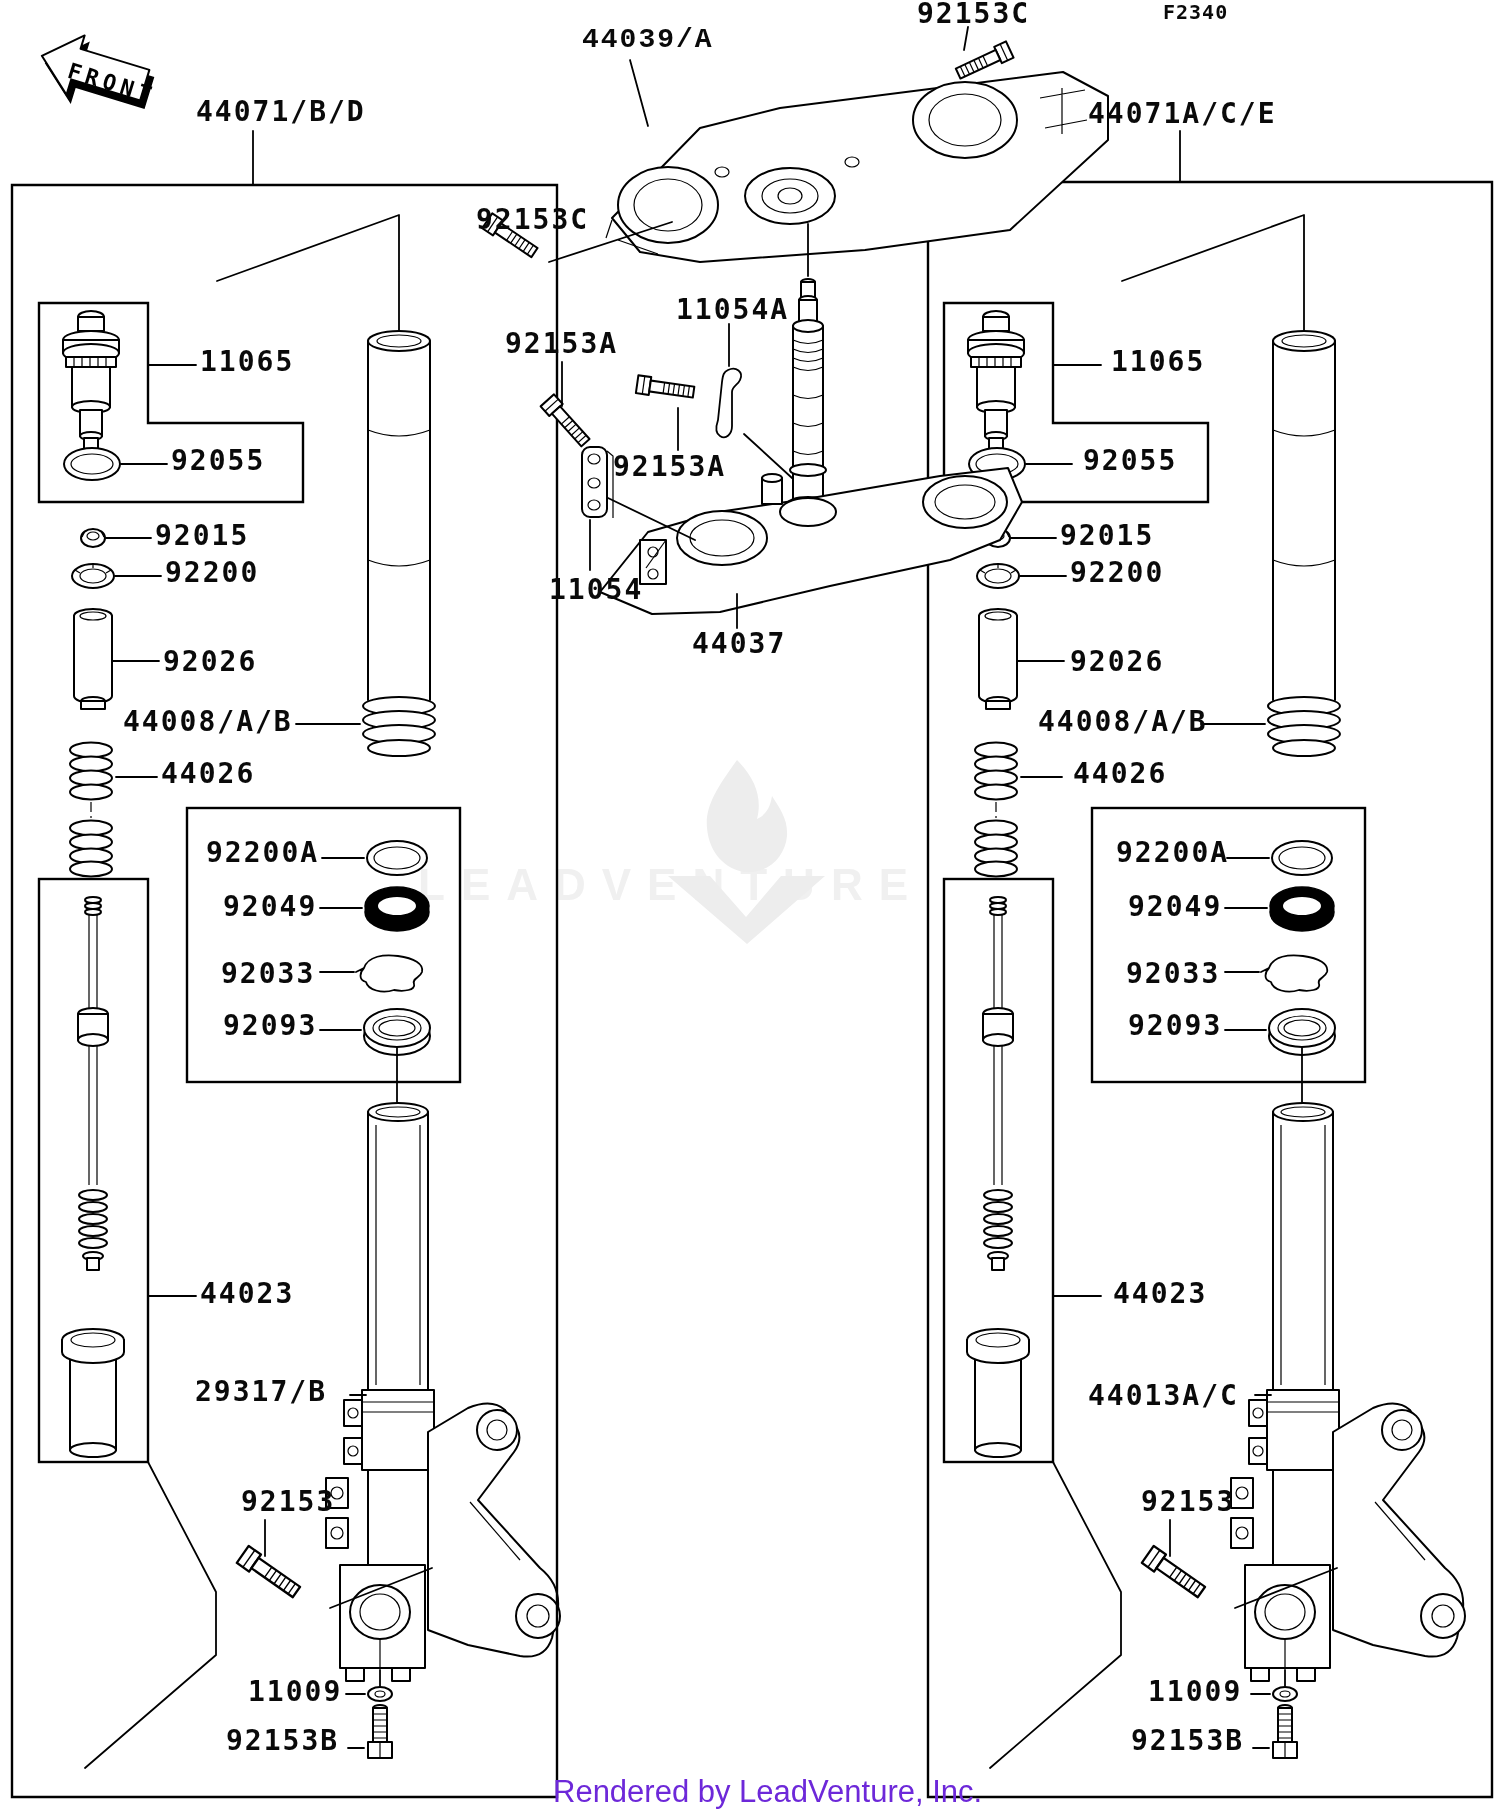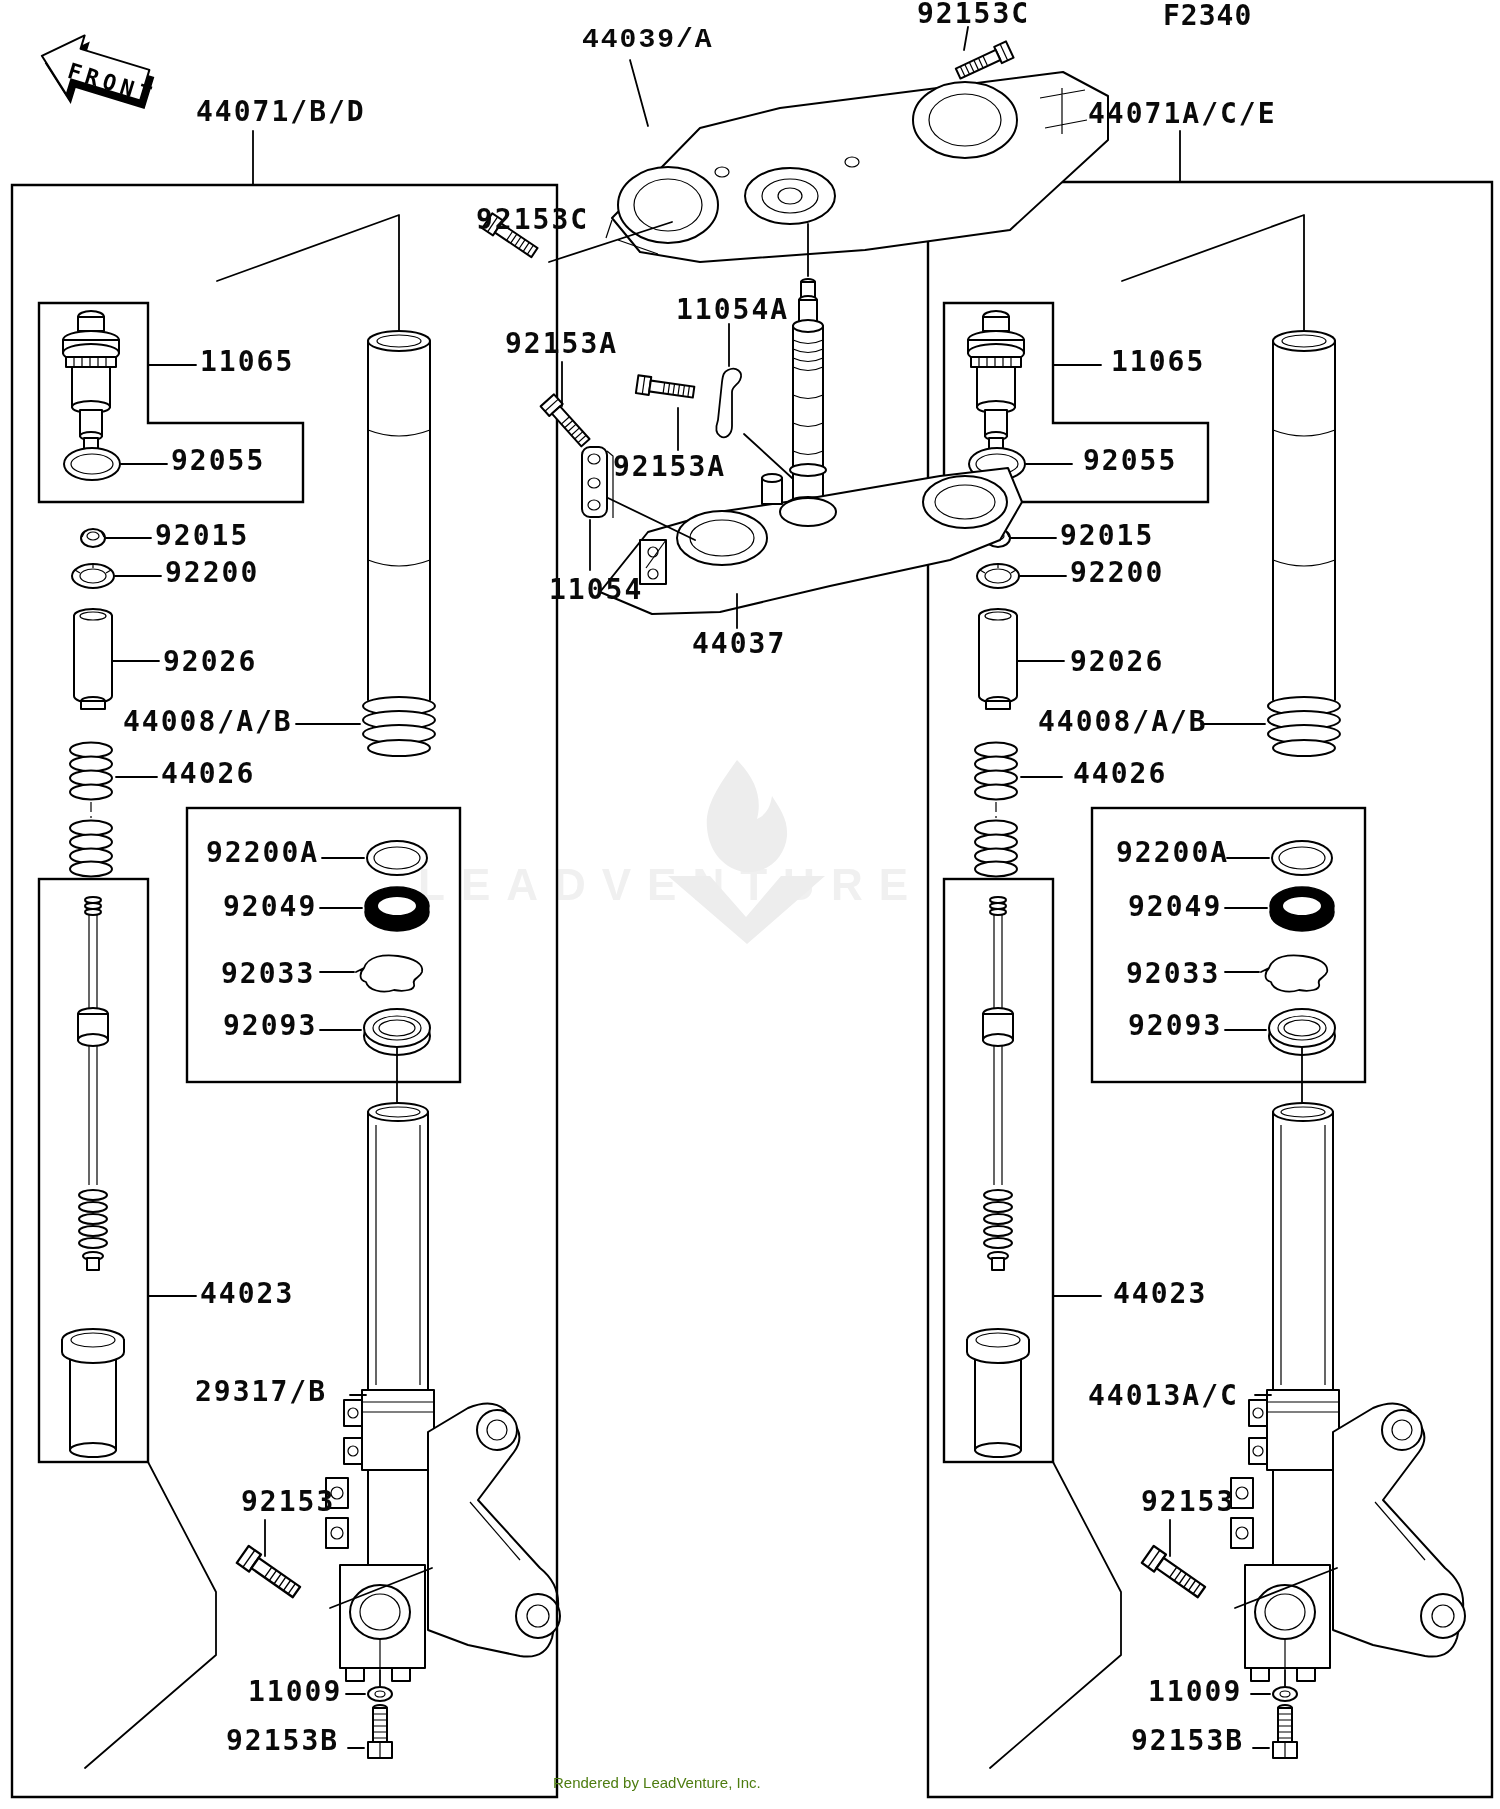--- a/index.html
+++ b/index.html
@@ -7,27 +7,27 @@
          font-family:"Liberation Sans",sans-serif;}
   svg{position:absolute;left:0;top:0;}
   .art{fill:#ffffff;stroke:#000000;stroke-width:2;stroke-linejoin:round;stroke-linecap:round;}
   .ln{fill:none;stroke:#000000;stroke-width:1.8;stroke-linejoin:round;stroke-linecap:round;}
   .bx{fill:none;stroke:#000000;stroke-width:2.4;}
   .thin{fill:none;stroke:#000000;stroke-width:1.2;}
   .dk{fill:#000000;stroke:#000000;stroke-width:1.5;}
   .wm{fill:#ededed;stroke:none;}
   .plabel{position:absolute;font-family:"DejaVu Sans Mono",monospace;font-weight:bold;
           font-size:28px;letter-spacing:2px;color:#0a0a0a;white-space:nowrap;line-height:1;}
-  .plabel.sm{font-size:28px;letter-spacing:1px;}
+  .plabel.sm{font-size:20px;letter-spacing:1px;}
   .front-text{position:absolute;left:72px;top:58px;transform:rotate(17deg);transform-origin:left top;
           font-family:"DejaVu Sans Mono",monospace;font-weight:bold;font-size:22px;letter-spacing:5px;color:#000;}
   .wm-text{position:absolute;left:418px;top:860px;font-family:"Liberation Sans",sans-serif;
           font-weight:bold;font-size:44px;letter-spacing:16px;color:#f0f0f0;white-space:nowrap;}
   .footer-credit{position:absolute;left:553px;top:1774px;font-family:"Liberation Sans",sans-serif;
-          font-size:15px;color:#4d7c0f;letter-spacing:0px;}
+          font-size:31px;color:#6d28d9;letter-spacing:0px;}
 </style>
 </head>
 <body>
 
 <div id="stage">
 
   <div class="wm-text">LEADVENTURE</div>
 
   <svg width="1500" height="1809" viewBox="0 0 1500 1809">
 

